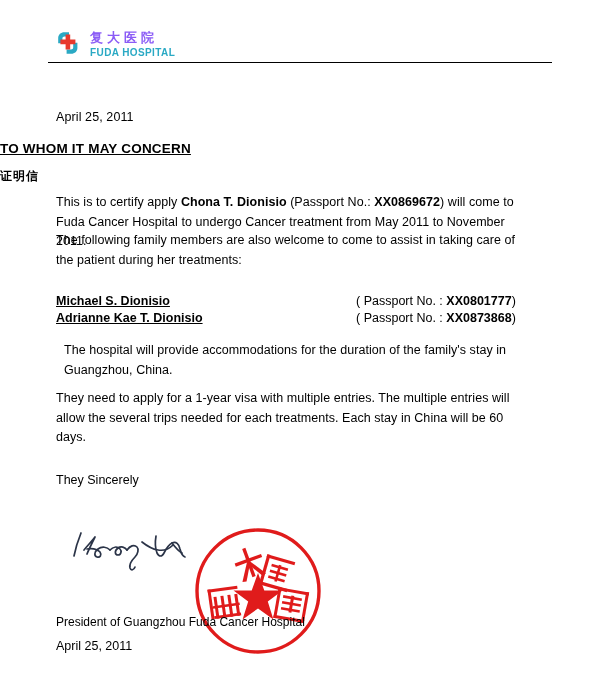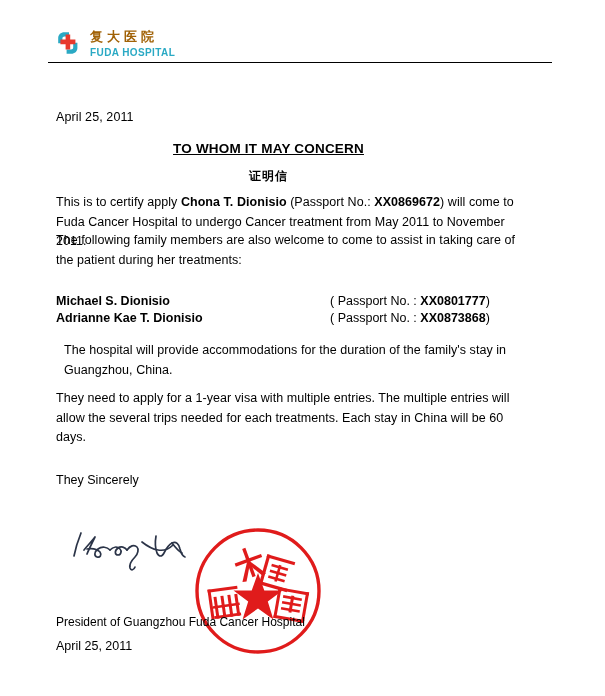--- a/index.html
+++ b/index.html
@@ -30,24 +30,24 @@
   .logo-mark {
     width: 26px;
     height: 26px;
     margin-right: 9px;
     flex: 0 0 auto;
   }
   .logo-text {
     padding-top: 1px;
   }
   .logo-cn {
-    font-family: Liberation Mono, monospace;
+    font-family: Liberation Serif, serif;
     font-size: 13px;
     font-weight: bold;
-    color: #a16207;
+    color: #8b5cf6;
     letter-spacing: 4px;
     line-height: 14px;
     white-space: nowrap;
   }
   .logo-en {
     font-family: "Liberation Sans", sans-serif;
     font-size: 10px;
     font-weight: bold;
     color: #2aa9c4;
     letter-spacing: 0.4px;
@@ -70,21 +70,21 @@
     left: 56px;
     top: 110px;
     font-size: 12.5px;
     letter-spacing: 0.1px;
   }
   .title-block {
     position: absolute;
     left: 0;
     top: 141px;
     width: 537px;
-    text-align: center;
+    text-align: left;
   }
   .title-main {
     font-size: 13.5px;
     font-weight: bold;
     text-decoration: underline;
     letter-spacing: 0.2px;
   }
   .title-cn {
     font-family: "DejaVu Sans", sans-serif;
     font-size: 12px;
@@ -113,22 +113,23 @@
     top: 293px;
     width: 455px;
   }
   .member-row {
     display: flex;
     font-size: 12.5px;
     line-height: 17px;
   }
   .member-name {
     font-weight: bold;
-    width: 274px;
+    width: 300px;
     flex: 0 0 auto;
+    text-decoration: underline;
   }
   .member-passport {
     white-space: nowrap;
   }
   .member-passport b { font-weight: bold; }
 
   
   .closing {
     position: absolute;
     left: 56px;

